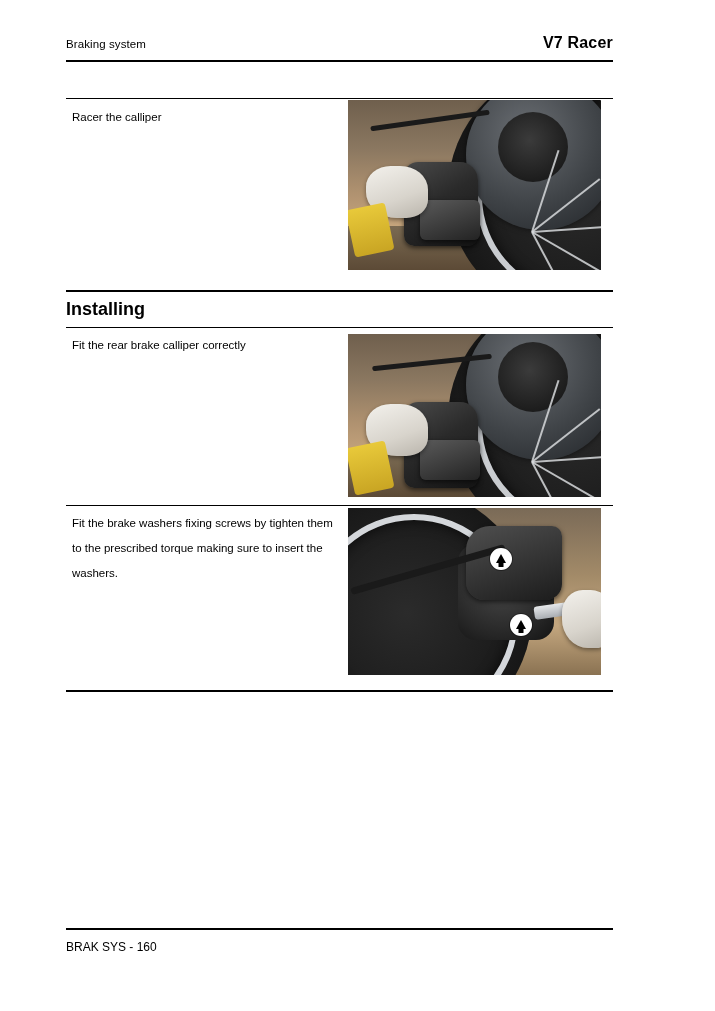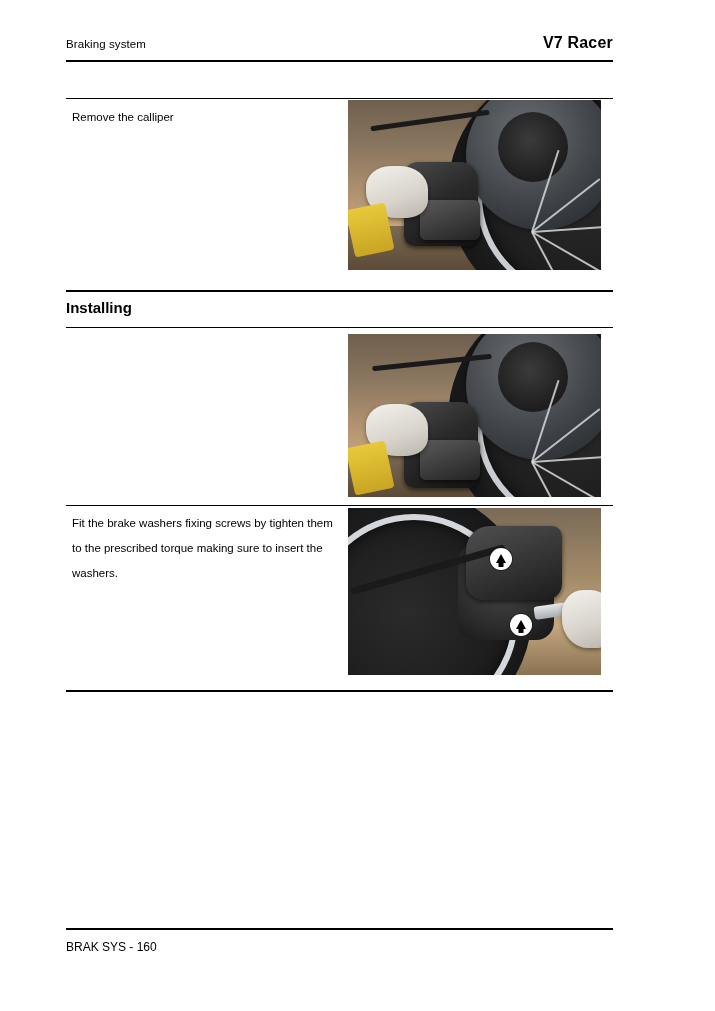--- a/index.html
+++ b/index.html
@@ -65,21 +65,21 @@
 
   .step-text {
     position: absolute;
     font-size: 11.5px;
     line-height: 25px;
     color: #000;
   }
 
   .section-title {
     position: absolute;
-    font-size: 15px;
+    font-size: 18px;
     font-weight: bold;
     color: #000;
   }
 
   
   .photo {
     position: absolute;
     overflow: hidden;
     background: #3a3129;
   }
@@ -201,21 +201,21 @@
 <div class="page">
 
   <div class="header">
     <div class="header-left">Braking system</div>
     <div class="header-right">V7 Racer</div>
   </div>
   <div class="header-rule"></div>
 
   <div class="rule rule-thin" style="left:66px; top:98px; width:547px;"></div>
 
-  <div class="step-text" style="left:72px; top:105px; width:265px;">Remove the calliper</div>
+  <div class="step-text" style="left:72px; top:105px; width:265px;">Racer the calliper</div>
 
   <div class="photo" style="left:348px; top:100px; width:253px; height:170px;">
     <div class="scene">
       <div class="bg-wall"></div>
       <div class="bg-floor"></div>
 
       <div class="tire" style="left:100px; top:-34px; width:250px; height:250px;"></div>
       <div class="rim" style="left:128px; top:-8px; width:196px; height:196px;"></div>
       <div class="disc" style="left:118px; top:-20px; width:150px; height:150px; background:radial-gradient(circle at 40% 35%, #6a6e73 0%, #3f4347 55%, #1f2226 100%);"></div>
       <div class="hub" style="left:150px; top:12px; width:70px; height:70px;"></div>
@@ -234,20 +234,21 @@
       <div class="glove" style="left:18px; top:66px; width:62px; height:52px;"></div>
       <div class="cuff" style="left:2px; top:106px; width:40px; height:48px; transform:rotate(-12deg);"></div>
     </div>
   </div>
 
   <div class="rule rule-thick" style="left:66px; top:290px; width:547px;"></div>
   <div class="section-title" style="left:66px; top:299px;">Installing</div>
 
   <div class="rule rule-thin" style="left:66px; top:327px; width:547px;"></div>
 
+  <div class="step-text" style="left:72px; top:333px; width:265px;">Fit the rear brake calliper correctly</div>
 
   <div class="photo" style="left:348px; top:334px; width:253px; height:163px;">
     <div class="scene">
       <div class="bg-wall"></div>
       <div class="bg-floor"></div>
       <div class="tire" style="left:100px; top:-40px; width:250px; height:250px;"></div>
       <div class="rim" style="left:128px; top:-14px; width:196px; height:196px;"></div>
       <div class="disc" style="left:118px; top:-24px; width:150px; height:150px; background:radial-gradient(circle at 40% 35%, #6a6e73 0%, #3f4347 55%, #1f2226 100%);"></div>
       <div class="hub" style="left:150px; top:8px; width:70px; height:70px;"></div>
       <div class="spoke" style="left:183px; top:42px; width:2px; height:86px; transform:rotate(18deg);"></div>

